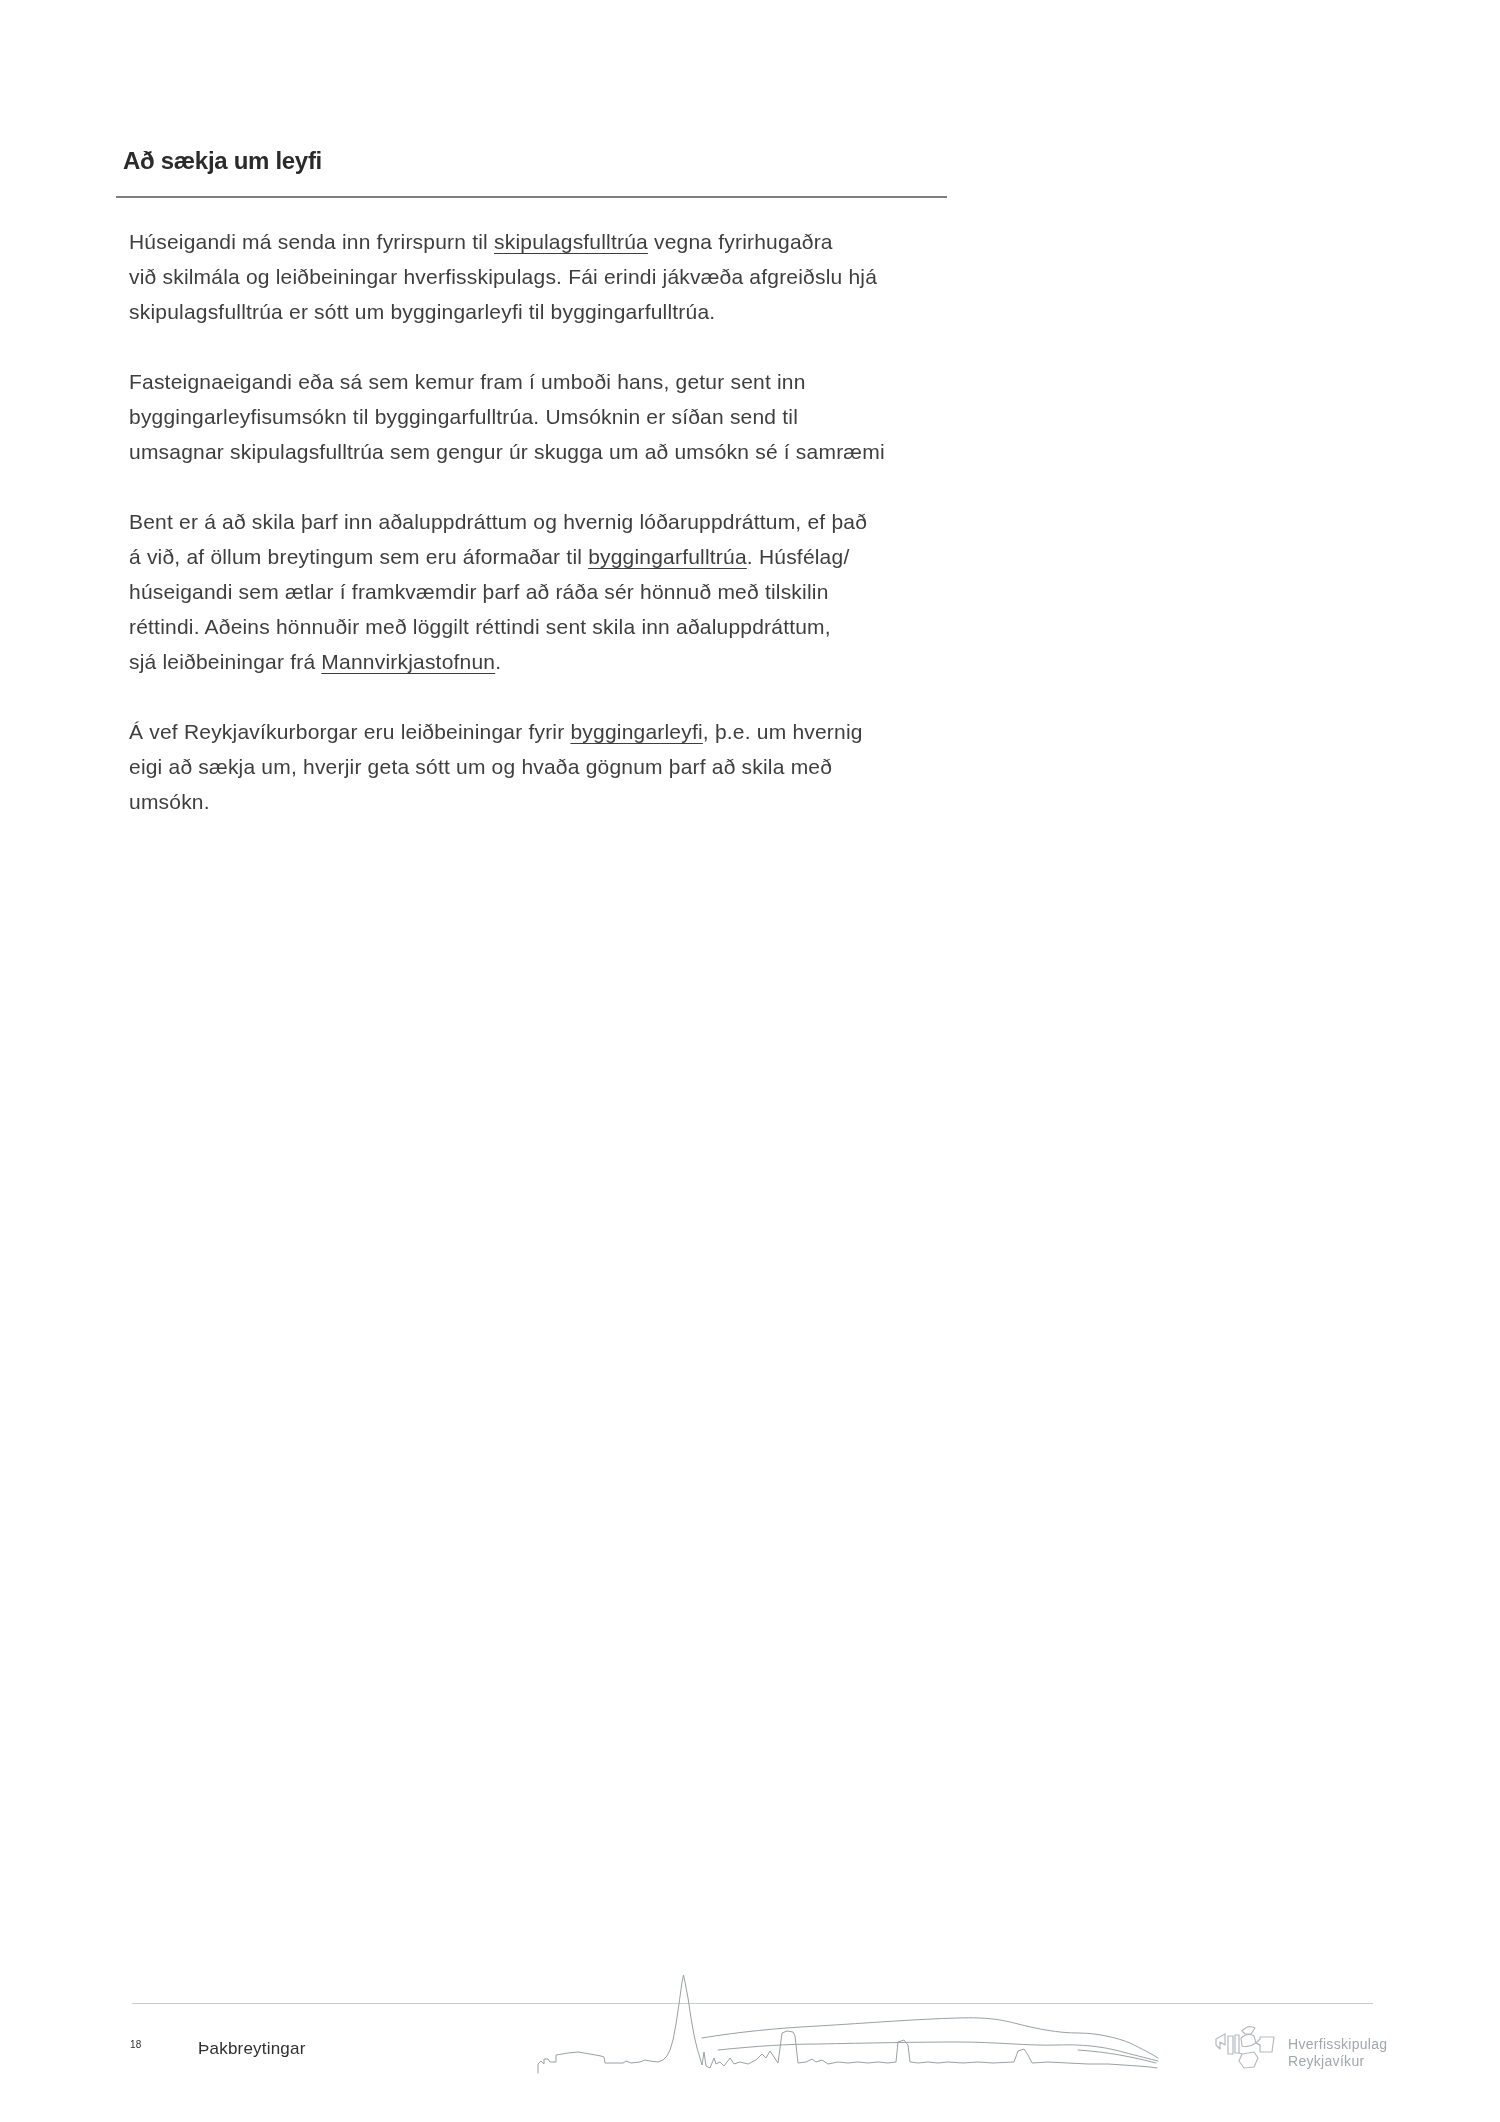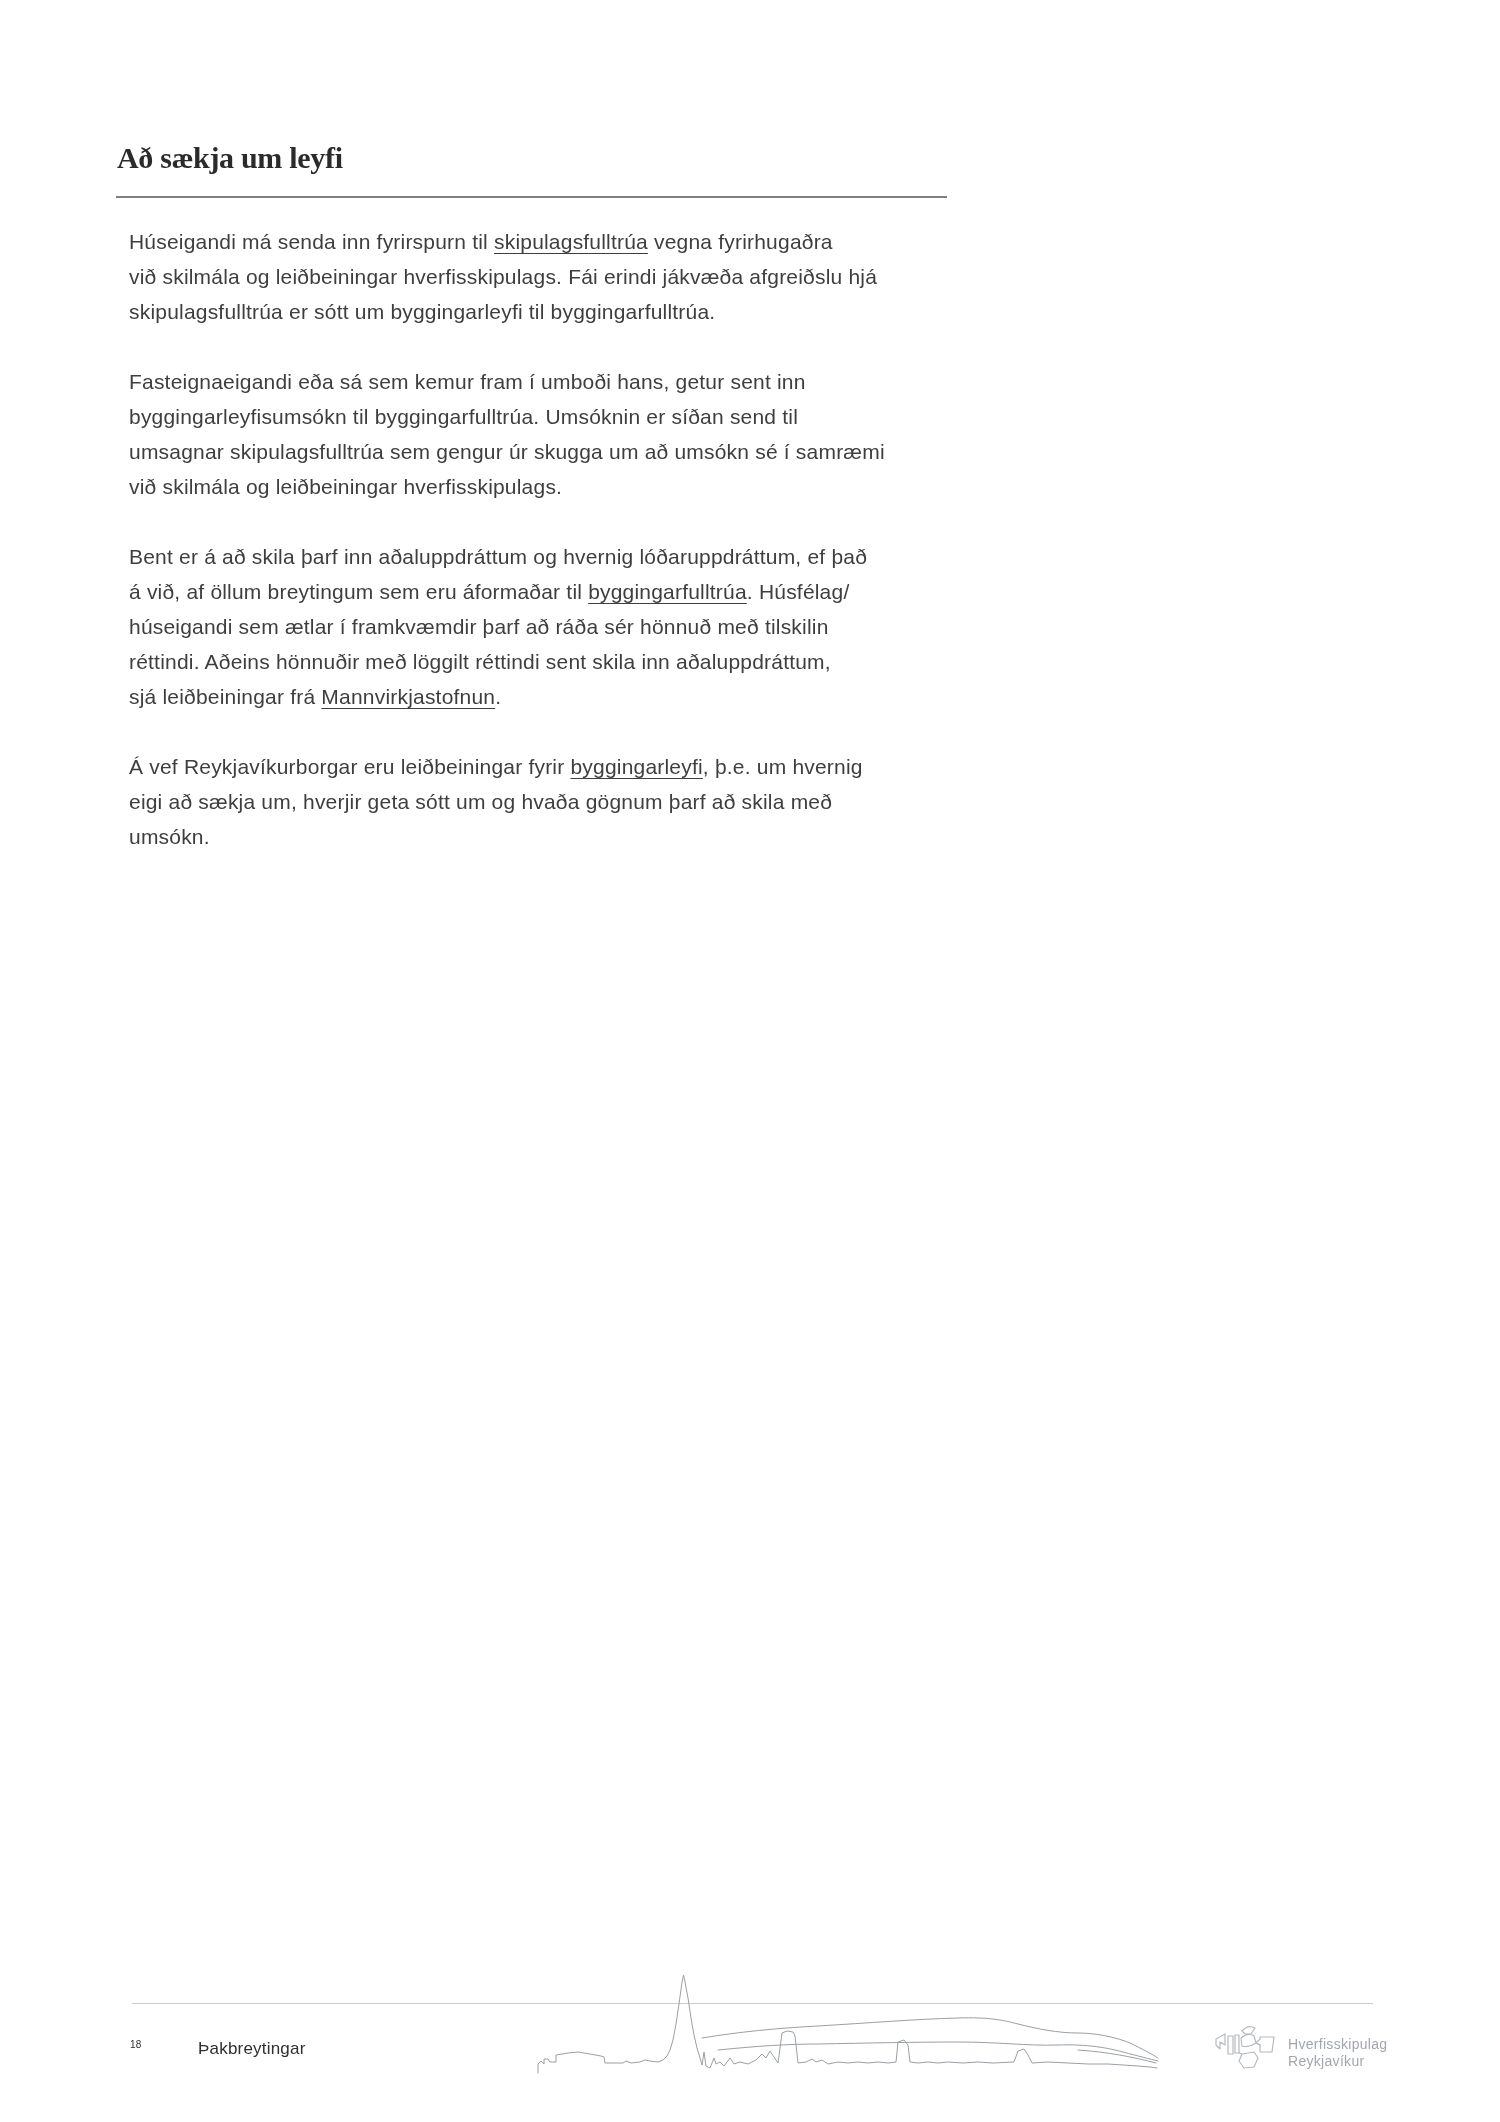--- a/index.html
+++ b/index.html
@@ -13,27 +13,26 @@
     height: 2122px;
     font-family: "Liberation Sans", "DejaVu Sans", sans-serif;
     overflow: hidden;
   }
 
   
   .page-title {
     position: absolute;
     left: 117px;
     top: 141px;
-    margin: 0;
-    font-size: 30px;
+    margin: 6px;
+    font-size: 24px;
     font-weight: 700;
     letter-spacing: -0.3px;
     color: var(--title_text, #2b2b2b);
     white-space: nowrap;
-    font-family: Liberation Serif, serif;
   }
   .title-rule {
     position: absolute;
     left: 116px;
     top: 196px;
     width: 831px;
     height: 2px;
     background: var(--rule_dark, #7f7f7f);
   }
 
@@ -115,21 +114,20 @@
 <div class="content">
     <p class="para">
       <span class="line"><span>Húseigandi má senda inn fyrirspurn til </span><span class="link">skipulagsfulltrúa</span><span> vegna fyrirhugaðra</span></span>
       <span class="line"><span>við skilmála og leiðbeiningar hverfisskipulags. Fái erindi jákvæða afgreiðslu hjá</span></span>
       <span class="line"><span>skipulagsfulltrúa er sótt um byggingarleyfi til byggingarfulltrúa.</span></span>
     </p>
     <p class="para">
       <span class="line"><span>Fasteignaeigandi eða sá sem kemur fram í umboði hans, getur sent inn</span></span>
       <span class="line"><span>byggingarleyfisumsókn til byggingarfulltrúa. Umsóknin er síðan send til</span></span>
       <span class="line"><span>umsagnar skipulagsfulltrúa sem gengur úr skugga um að umsókn sé í samræmi</span></span>
-      <span class="line"><span>við skilmála og leiðbeiningar hverfisskipulags.</span></span>
     </p>
     <p class="para">
       <span class="line"><span>Bent er á að skila þarf inn aðaluppdráttum og hvernig lóðaruppdráttum, ef það</span></span>
       <span class="line"><span>á við, af öllum breytingum sem eru áformaðar til </span><span class="link">byggingarfulltrúa</span><span>. Húsfélag/</span></span>
       <span class="line"><span>húseigandi sem ætlar í framkvæmdir þarf að ráða sér hönnuð með tilskilin</span></span>
       <span class="line"><span>réttindi. Aðeins hönnuðir með löggilt réttindi sent skila inn aðaluppdráttum,</span></span>
       <span class="line"><span>sjá leiðbeiningar frá </span><span class="link">Mannvirkjastofnun</span><span>.</span></span>
     </p>
     <p class="para">
       <span class="line"><span>Á vef Reykjavíkurborgar eru leiðbeiningar fyrir </span><span class="link">byggingarleyfi</span><span>, þ.e. um hvernig</span></span>

